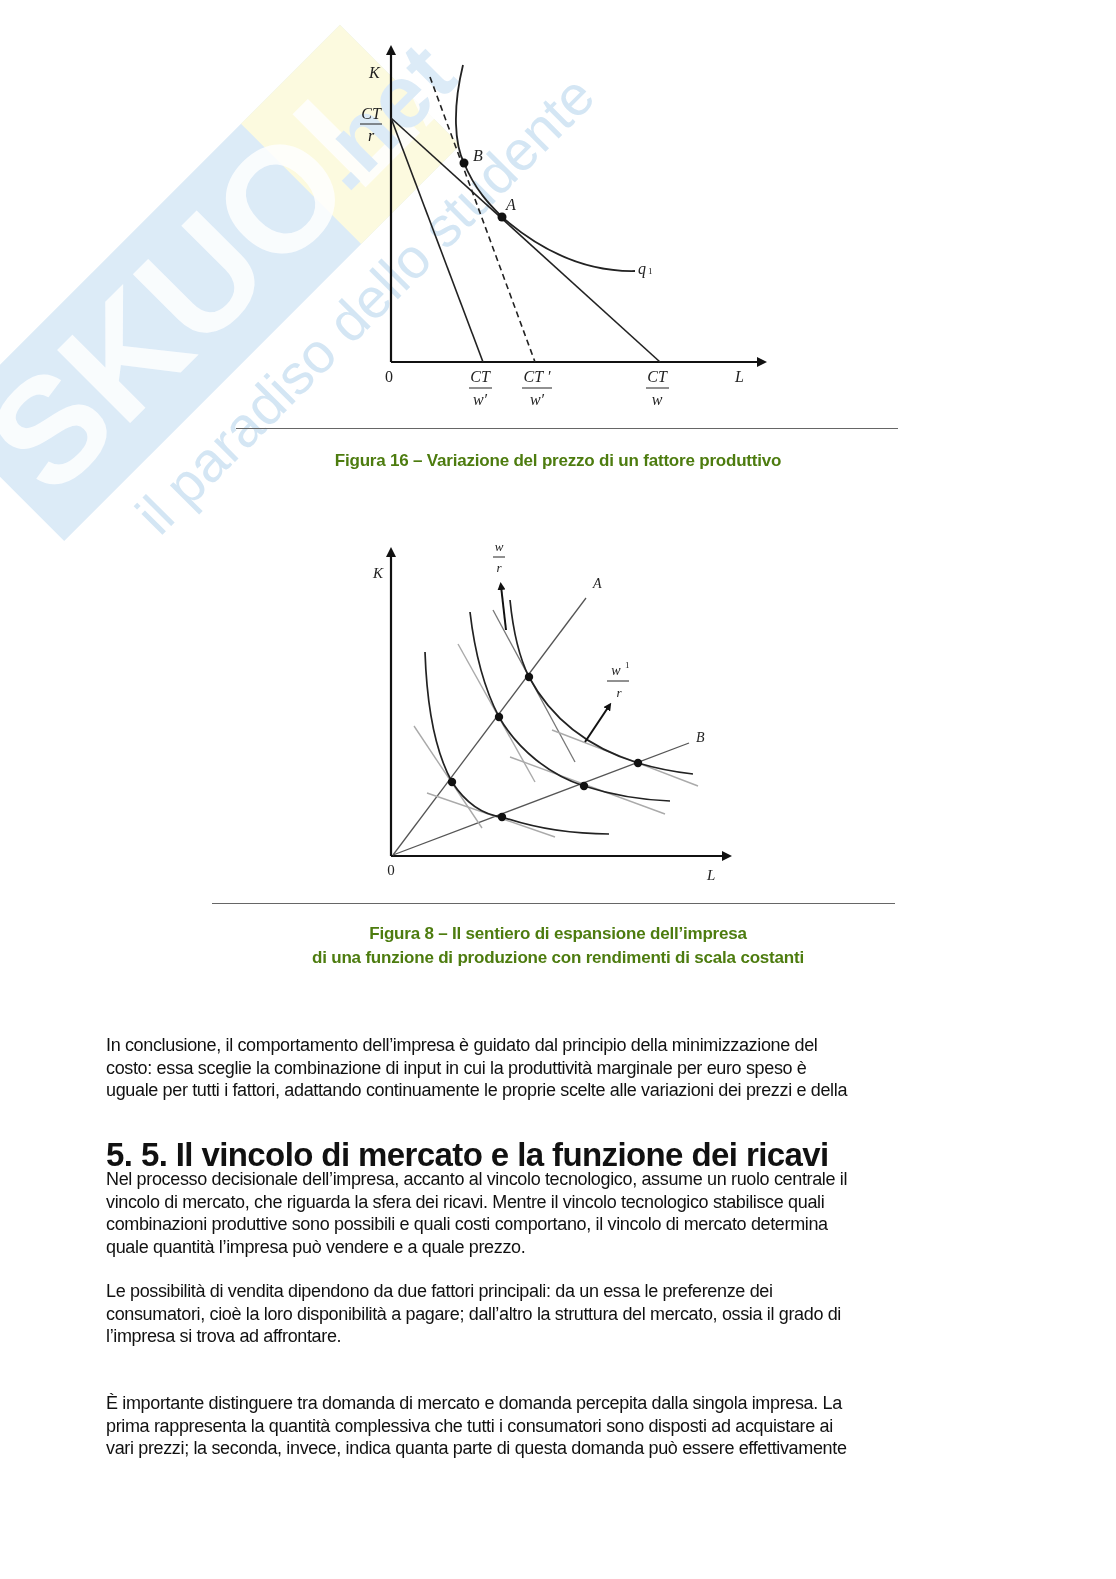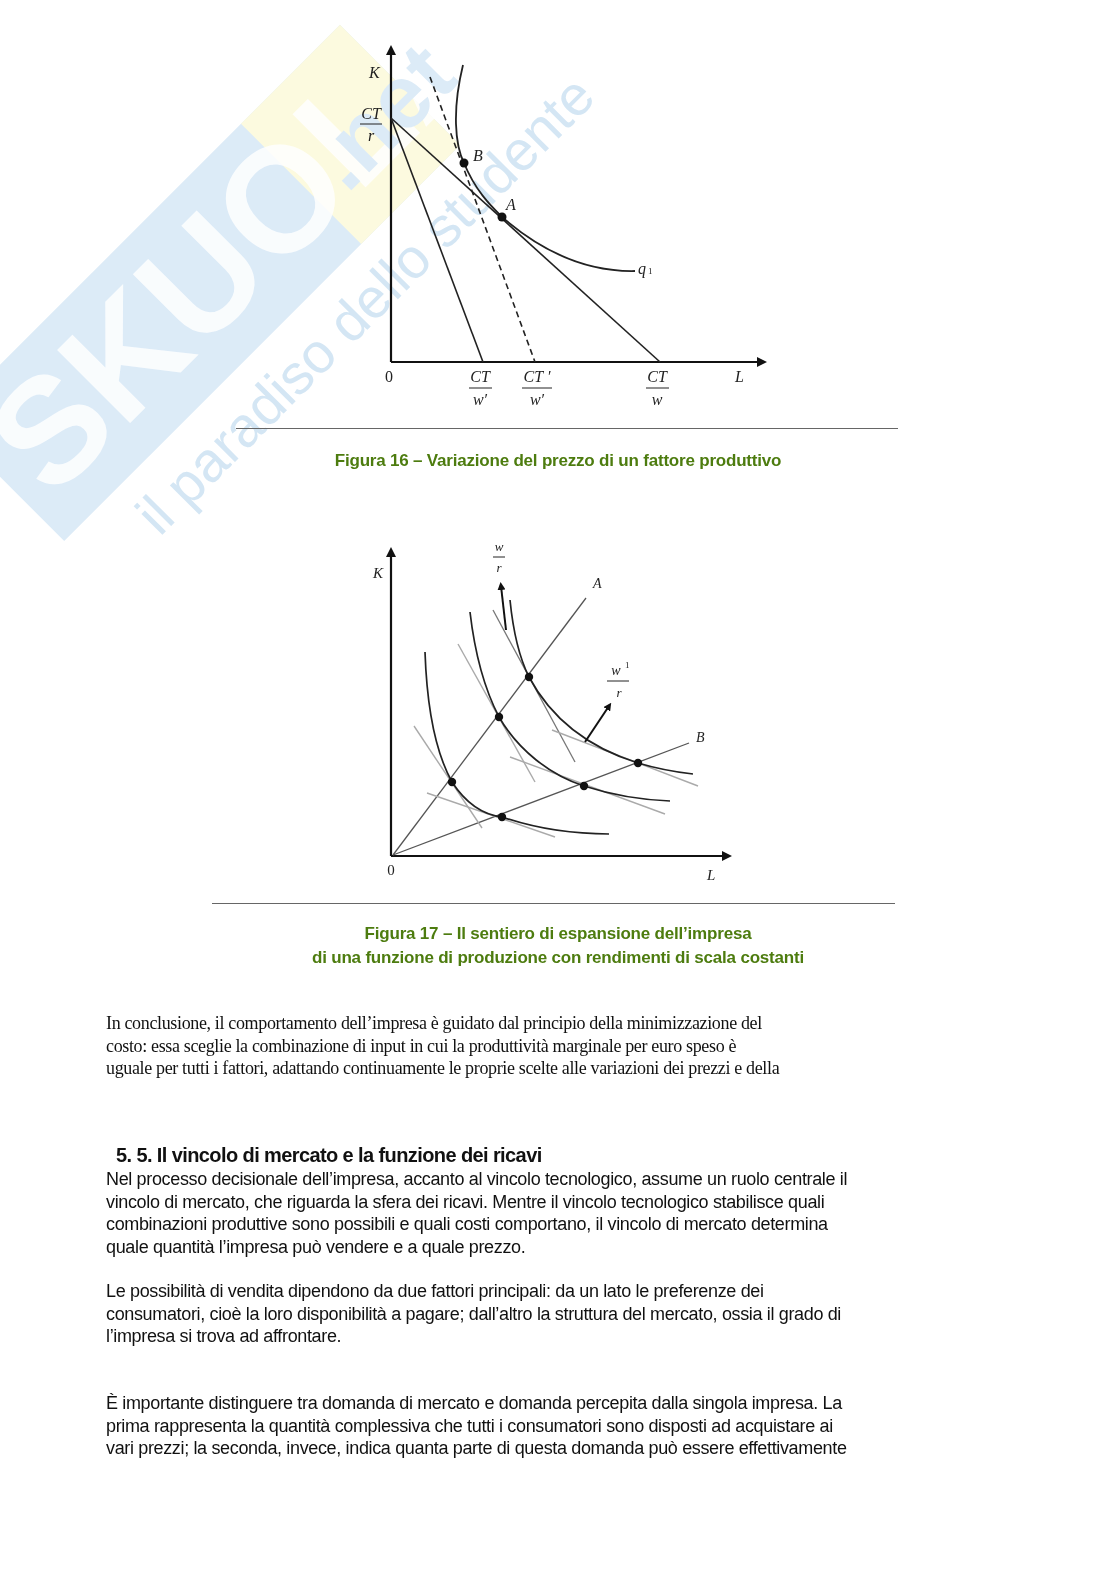--- a/index.html
+++ b/index.html
@@ -21,22 +21,22 @@
     position: absolute; left: 0; width: 1116px; text-align: center; z-index: 1;
     color: #4d7c0f; font-family: "Liberation Sans", sans-serif; font-weight: bold;
     font-size: 17px; line-height: 23px; letter-spacing: -0.2px;
   }
   .text-block {
     position: absolute; left: 106px; width: 900px; z-index: 1;
     font-size: 18px; line-height: 22.6px; letter-spacing: -0.35px; color: #111;
   }
   .text-block .line { display: block; white-space: nowrap; }
   .heading {
-    position: absolute; left: 116px; z-index: 1;
-    font-size: 20px; font-weight: bold; letter-spacing: -0.6px; color: #111;
+    position: absolute; left: 106px; z-index: 1;
+    font-size: 33px; font-weight: bold; letter-spacing: -0.6px; color: #111;
     white-space: nowrap; line-height: 30px;
   }
 </style>
 </head>
 <body>
 
 <div class="watermark">
   <svg width="1116" height="560" viewBox="0 0 1116 560">
     <g transform="translate(195,290) rotate(-45)">
       <rect x="-270" y="-85" width="560" height="170" fill="#dcebf7"></rect>
@@ -139,40 +139,40 @@
     <text x="499" y="551" font-size="13" text-anchor="middle">w</text>
     <line x1="493" y1="557" x2="505" y2="557" stroke="#222" stroke-width="1"></line>
     <text x="499" y="572" font-size="13" text-anchor="middle">r</text>
     <text x="616" y="675" font-size="14" text-anchor="middle">w</text>
     <text x="625" y="668" font-size="9" class="upright">1</text>
     <line x1="607" y1="681" x2="629" y2="681" stroke="#222" stroke-width="1"></line>
     <text x="619" y="697" font-size="13" text-anchor="middle">r</text>
   </svg>
 </div>
 <div class="divider" style="left:212px;top:903px;width:683px;"></div>
-<div class="caption" style="top:922px;">Figura 17 – Il sentiero di espansione dell’impresa</div>
+<div class="caption" style="top:922px;">Figura 8 – Il sentiero di espansione dell’impresa</div>
 <div class="caption" style="top:946px;">di una funzione di produzione con rendimenti di scala costanti</div>
 
-<div class="text-block" style="top:1012px;font-family:Liberation Serif, serif;">
+<div class="text-block" style="top:1034px;">
   <span class="line">In conclusione, il comportamento dell’impresa è guidato dal principio della minimizzazione del</span>
   <span class="line">costo: essa sceglie la combinazione di input in cui la produttività marginale per euro speso è</span>
   <span class="line">uguale per tutti i fattori, adattando continuamente le proprie scelte alle variazioni dei prezzi e della</span>
 </div>
 
 <div class="heading" style="top:1140px;">5. 5. Il vincolo di mercato e la funzione dei ricavi</div>
 
 <div class="text-block" style="top:1168px;">
   <span class="line">Nel processo decisionale dell’impresa, accanto al vincolo tecnologico, assume un ruolo centrale il</span>
   <span class="line">vincolo di mercato, che riguarda la sfera dei ricavi. Mentre il vincolo tecnologico stabilisce quali</span>
   <span class="line">combinazioni produttive sono possibili e quali costi comportano, il vincolo di mercato determina</span>
   <span class="line">quale quantità l’impresa può vendere e a quale prezzo.</span>
 </div>
 
 <div class="text-block" style="top:1280px;">
-  <span class="line">Le possibilità di vendita dipendono da due fattori principali: da un lato le preferenze dei</span>
+  <span class="line">Le possibilità di vendita dipendono da due fattori principali: da un essa le preferenze dei</span>
   <span class="line">consumatori, cioè la loro disponibilità a pagare; dall’altro la struttura del mercato, ossia il grado di</span>
   <span class="line">l’impresa si trova ad affrontare.</span>
 </div>
 
 <div class="text-block" style="top:1392px;">
   <span class="line">È importante distinguere tra domanda di mercato e domanda percepita dalla singola impresa. La</span>
   <span class="line">prima rappresenta la quantità complessiva che tutti i consumatori sono disposti ad acquistare ai</span>
   <span class="line">vari prezzi; la seconda, invece, indica quanta parte di questa domanda può essere effettivamente</span>
 </div>
 

